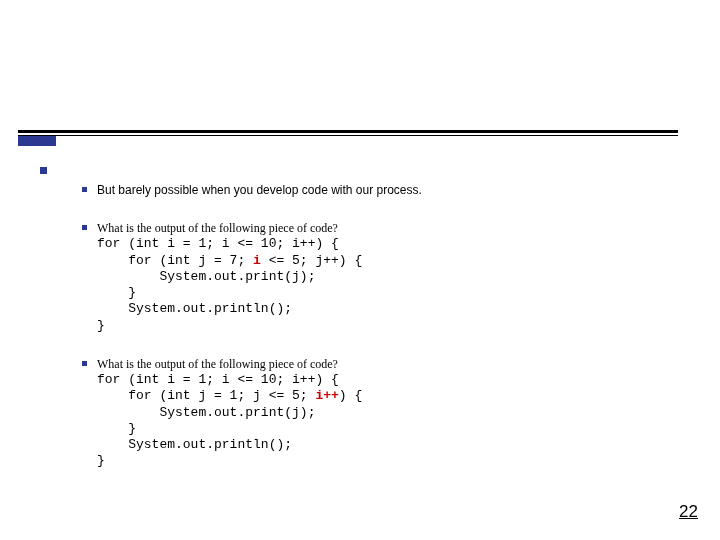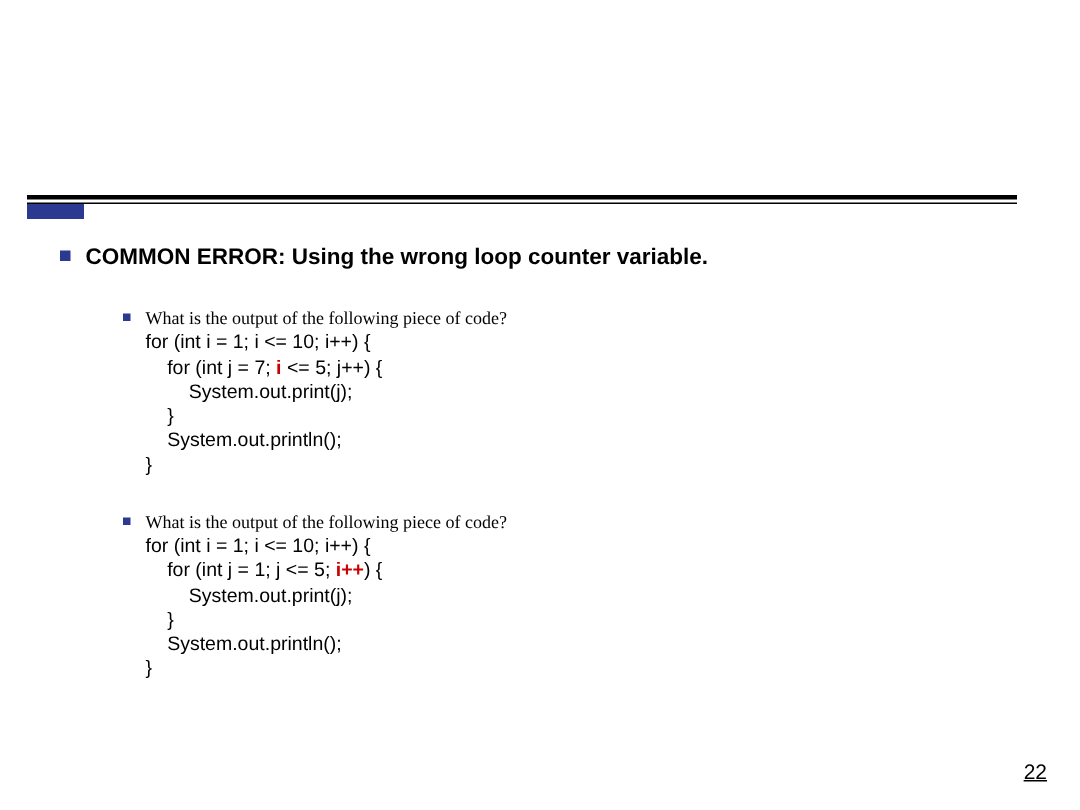--- a/index.html
+++ b/index.html
@@ -76,56 +76,59 @@
     margin-top: 8px;
   }
   .l2 .body {
     font-size: 12px;
   }
   .question {
     font-weight: normal;
     font-family: Liberation Serif, serif;
   }
   .code {
-    font-family: Liberation Sans, sans-serif;
+    font-family: Liberation Mono, monospace;
     font-size: 13px;
     white-space: pre;
     line-height: 1.25;
   }
   .hl {
     color: #cc0000;
     font-weight: bold;
   }
   .pagenum {
     position: absolute;
     right: 22px;
     bottom: 18px;
-    font-size: 14px;
+    font-size: 17px;
     text-decoration: underline;
   }
   .gap { height: 14px; }
 </style>
 </head>
 <body>
 
 <div class="slide">
 
   <div class="rule-block">
     <div class="rule-thick"></div>
     <div class="rule-thin"></div>
   </div>
   <div class="accent"></div>
 
   <div class="content">
 
     <div class="row">
       <div class="sq"></div>
-      <div class="l1-text">COMMON ERROR: Using the wrong loop counter variable.</div>
     </div>
 
+    <div class="row l2">
+      <div class="sq small"></div>
+      <div class="body">But barely possible when you develop code with our process.</div>
+    </div>
 
     <div class="gap"></div>
 
     <div class="row l2">
       <div class="sq small"></div>
       <div class="body">
         <div class="question">What is the output of the following piece of code?</div>
         <div class="code">for (int i = 1; i &lt;= 10; i++) {</div>
         <div class="code"><span>    for (int j = 7; </span><span class="hl">i</span><span> &lt;= 5; j++) {</span></div>
         <div class="code">        System.out.print(j);</div>

